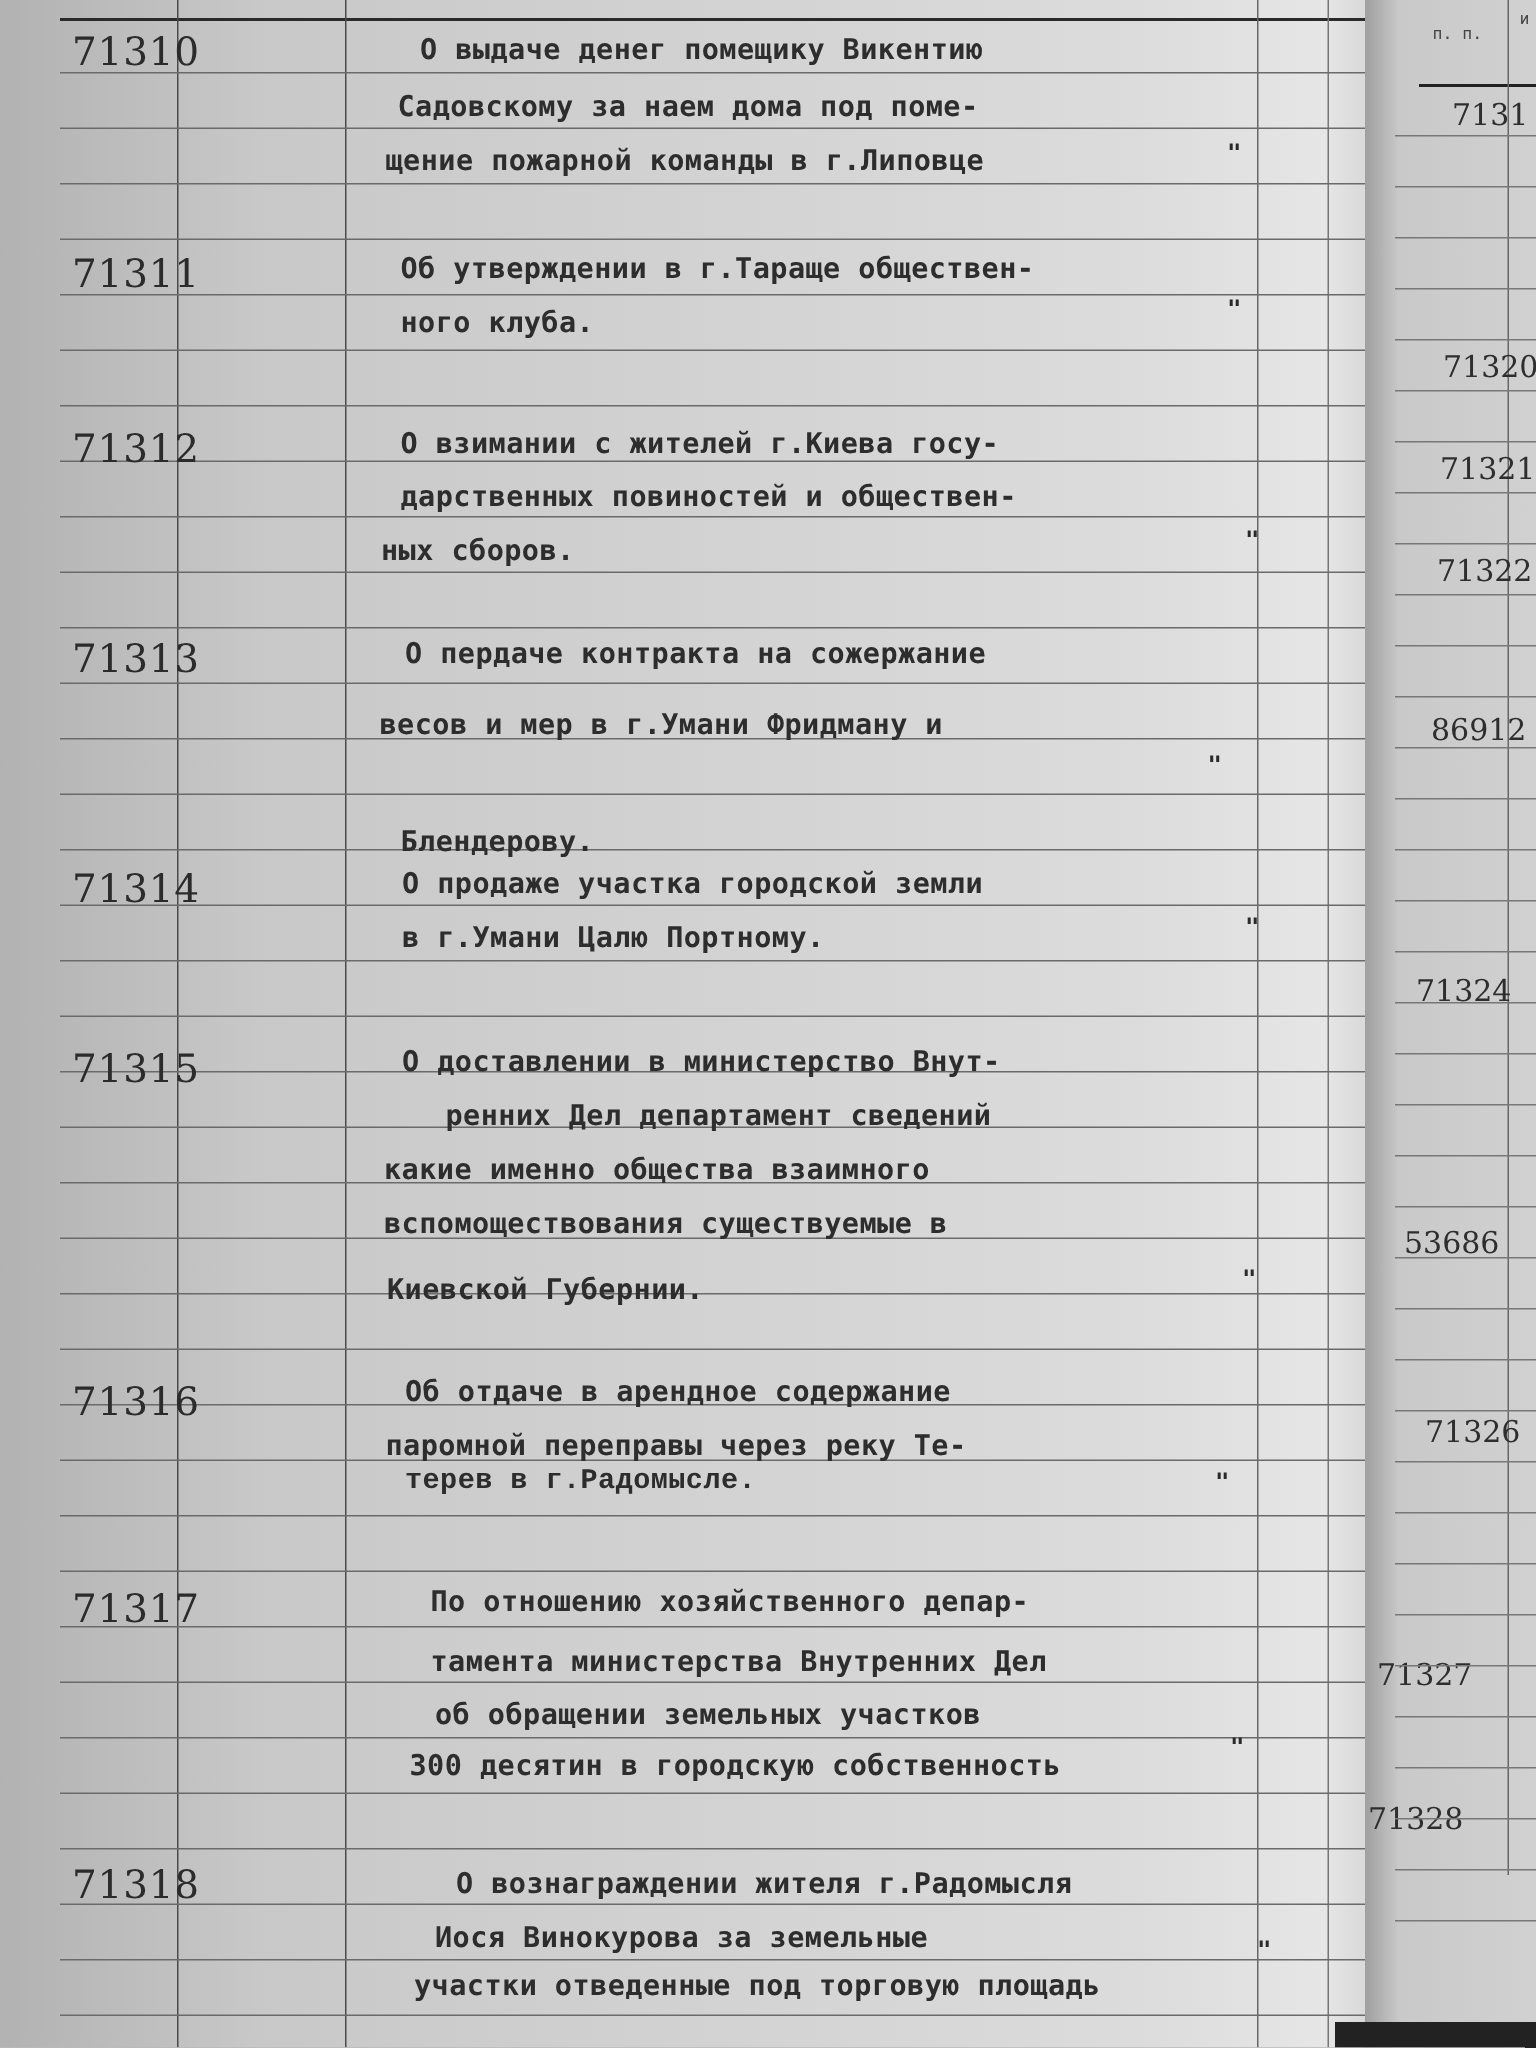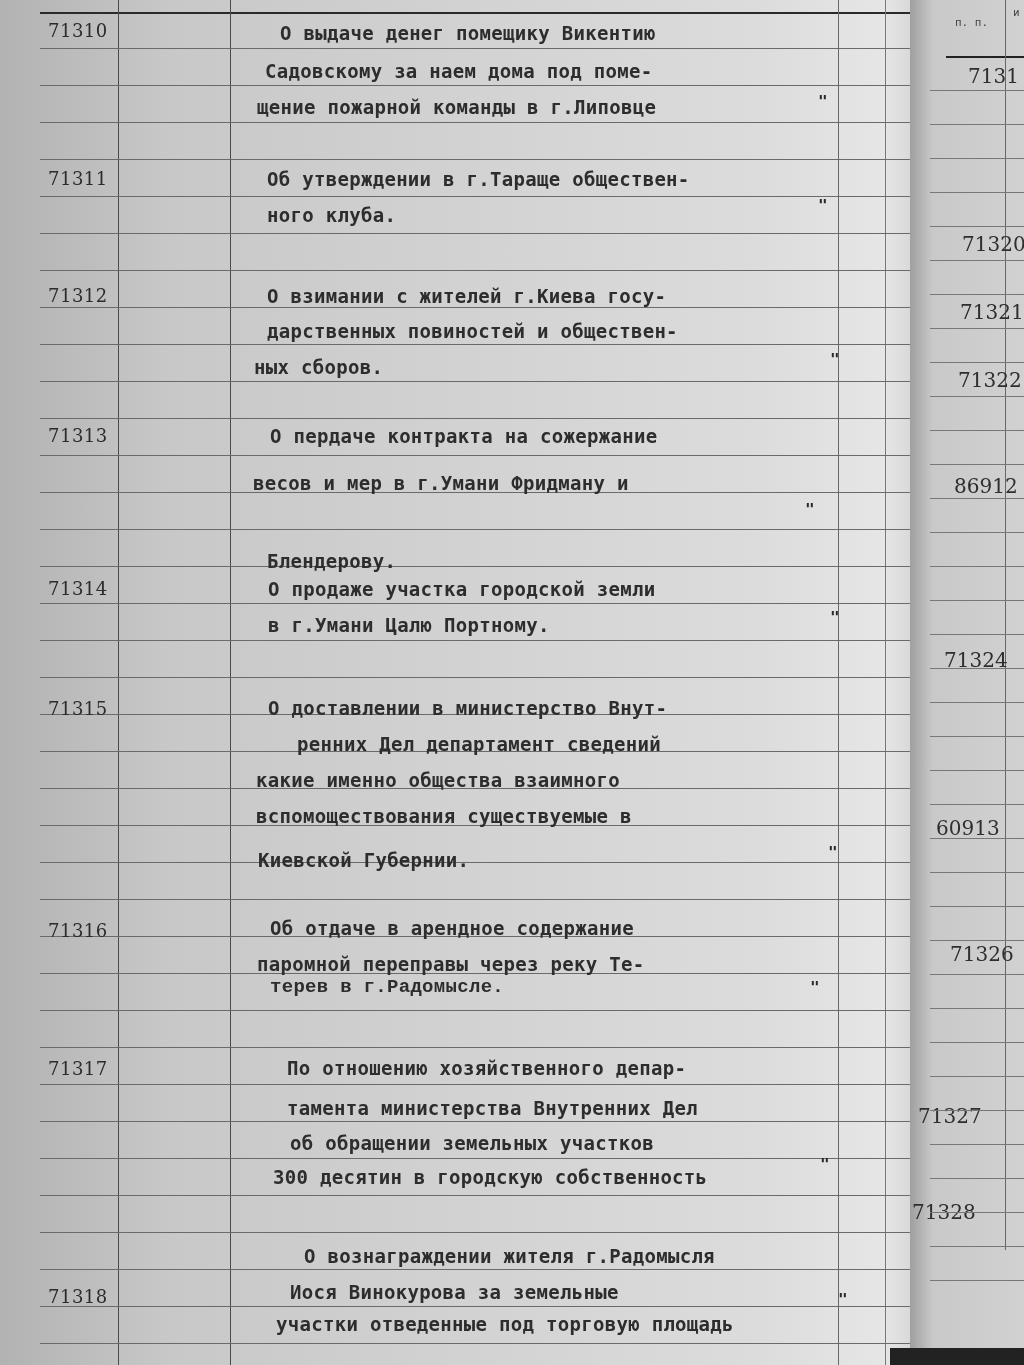--- a/index.html
+++ b/index.html
@@ -21,21 +21,21 @@
     }
     .page-bottom-dark {
       position: absolute; left: 890px; top: 1348px; width: 134px; height: 17px; background: #222;
     }
     .vline { position: absolute; width: 1px; background: #4a4a4a; }
     .hline { position: absolute; height: 1px; background: #6a6a6a; }
     .topline { position: absolute; left: 40px; top: 12px; width: 900px; height: 2px; background: #2a2a2a; border-radius: 0 30px 0 0; }
     .entry { position: absolute; left: 0; width: 950px; }
     .num {
       position: absolute; left: 48px; font-family: "DejaVu Serif", "Liberation Serif", serif;
-      font-size: 18px; color: #2b2b2b; letter-spacing: 0.5px;
+      font-size: 26px; color: #2b2b2b; letter-spacing: 0.5px;
     }
     .line-text {
       position: absolute; font-size: 19px; color: #2d2d2d; white-space: nowrap;
       letter-spacing: 0.3px; font-weight: bold;
     }
     .ditto { position: absolute; font-size: 16px; color: #2a2a2a; font-weight: bold; }
     .rnum {
       position: absolute; font-family: "DejaVu Serif", "Liberation Serif", serif;
       font-size: 20px; color: #2e2e2e; white-space: nowrap;
     }
@@ -155,41 +155,41 @@
   <div class="entry" style="top:0;">
     <span class="num" style="top:1058px;">71317</span>
     <span class="line-text" style="left:287px; top:1057px;">По отношению хозяйственного депар-</span>
     <span class="line-text" style="left:287px; top:1097px;">тамента министерства Внутренних Дел</span>
     <span class="line-text" style="left:290px; top:1132px;">об обращении земельных участков</span>
     <span class="line-text" style="left:273px; top:1166px;">300 десятин в городскую собственность</span>
     <span class="ditto" style="left:820px; top:1155px;">"</span>
   </div>
 
   <div class="entry" style="top:0;">
-    <span class="num" style="top:1242px;margin-top:44px;">71318</span>
+    <span class="num" style="top:1242px;">71318</span>
     <span class="line-text" style="left:304px; top:1245px;">О вознаграждении жителя г.Радомысля</span>
     <span class="line-text" style="left:290px; top:1281px;">Иося Винокурова за земельные</span>
     <span class="line-text" style="left:276px; top:1313px;text-align:right;">участки отведенные под торговую площадь</span>
     <span class="ditto" style="left:838px; top:1290px;">"</span>
   </div>
 </div>
 
 <div class="page-right"></div>
 <div class="rtop"></div>
 <div class="rv"></div>
 <span class="rhead">п. п.</span>
 <span class="rhead2">и</span>
 
 <span class="rnum" style="left:968px; top:64px;">7131</span>
 <span class="rnum" style="left:962px; top:232px;">71320</span>
 <span class="rnum" style="left:960px; top:300px;">71321</span>
 <span class="rnum" style="left:958px; top:368px;">71322</span>
 <span class="rnum" style="left:954px; top:474px;">86912</span>
 <span class="rnum" style="left:944px; top:648px;">71324</span>
-<span class="rnum" style="left:936px; top:816px;">60913</span>
+<span class="rnum" style="left:936px; top:816px;">53686</span>
 <span class="rnum" style="left:930px; top:942px;margin-left:20px;">71326</span>
 <span class="rnum" style="left:918px; top:1104px;">71327</span>
 <span class="rnum" style="left:912px; top:1200px;">71328</span>
 
 <div class="page-bottom-dark"></div>
 
 <div class="rline" style="top: 90px;"></div>
 <div class="rline" style="top: 124px;"></div>
 <div class="rline" style="top: 158px;"></div>
 <div class="rline" style="top: 192px;"></div>

